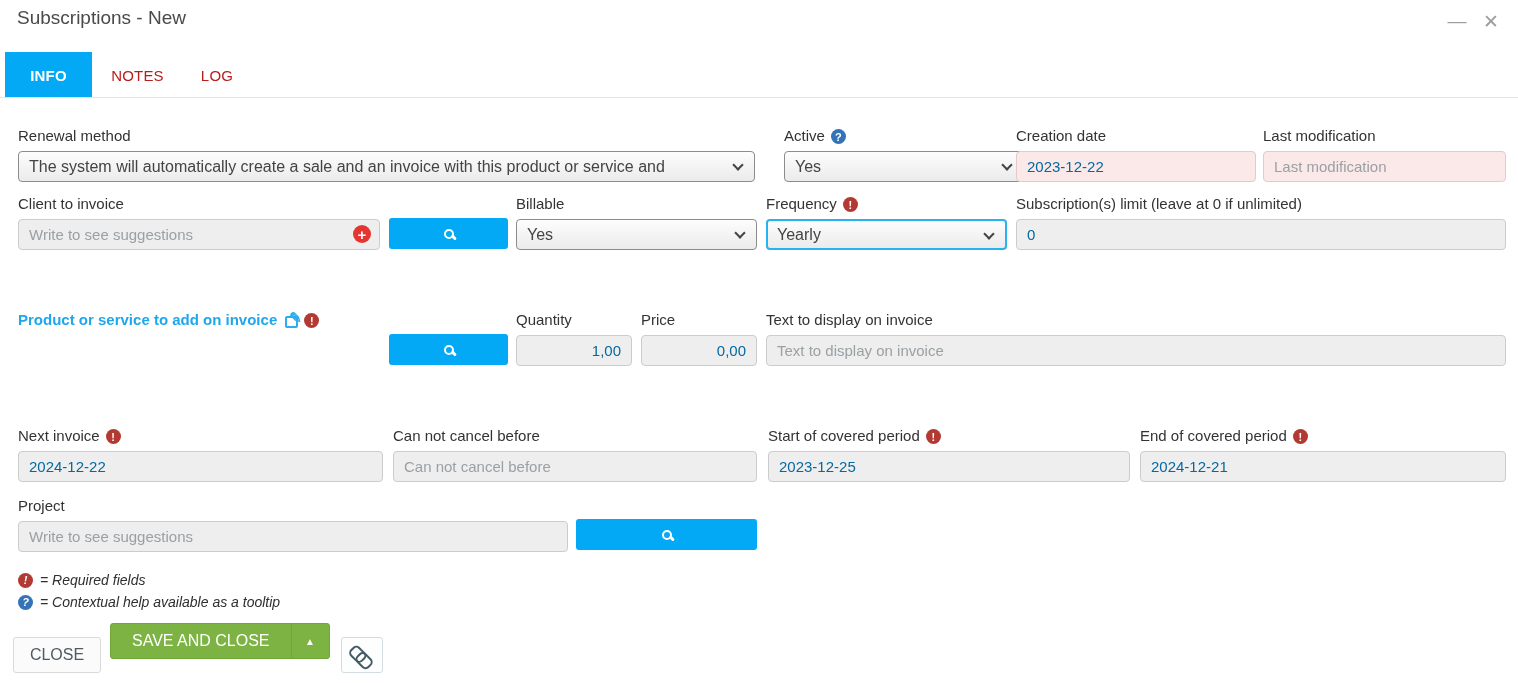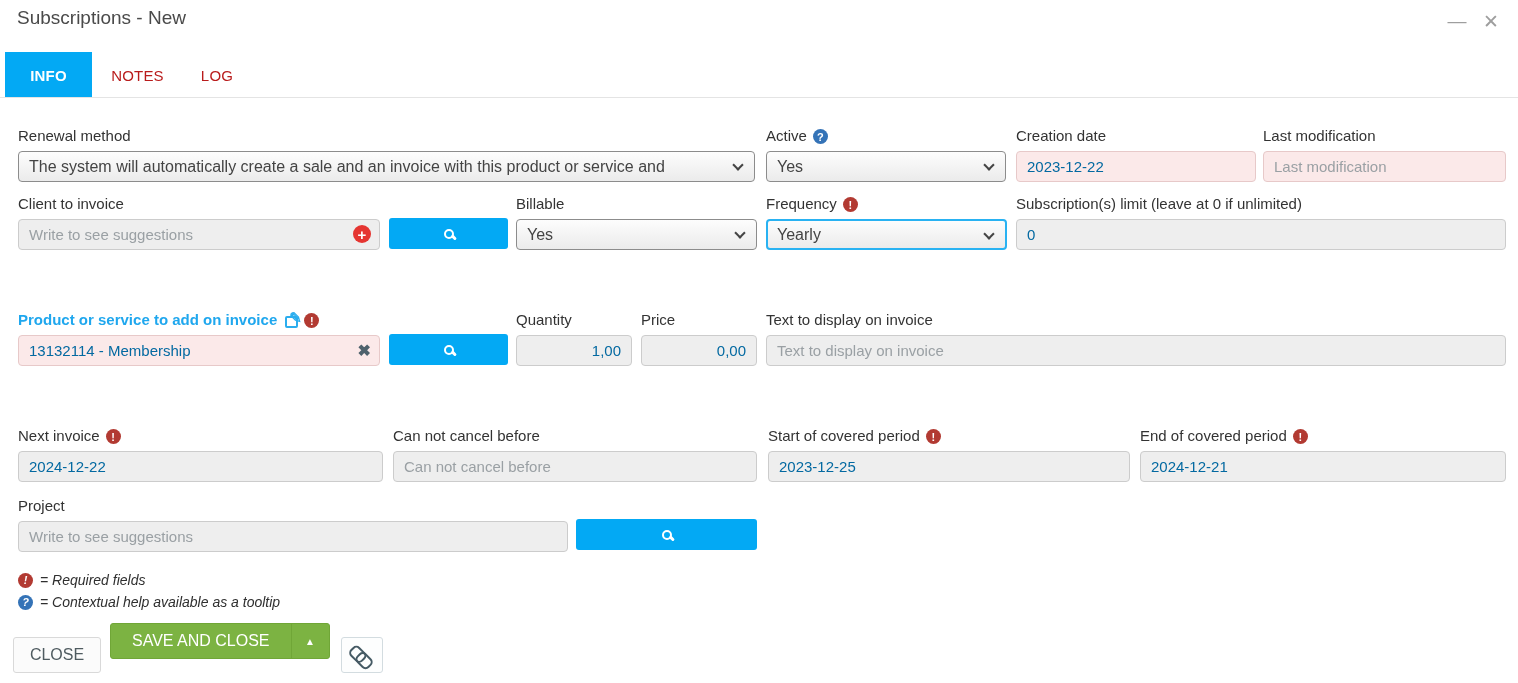--- a/index.html
+++ b/index.html
@@ -89,21 +89,21 @@
 
 <div class="abs grp" style="left:18px;top:126px;width:737px;">
   <label>
       <span>Renewal method</span>
     </label>
   <div class="sel">
     <span>The system will automatically create a sale and an invoice with this product or service and</span>
     <span class="chev"></span>
   </div>
 </div>
-<div class="abs grp" style="left:766px;top:126px;width:240px;">
+<div class="abs grp" style="left:784px;top:126px;width:240px;">
   <label>
     <span>Active</span>
     <span class="circle hlp">?</span>
   </label>
   <div class="sel">
     <span>Yes</span>
     <span class="chev"></span>
   </div>
 </div>
 <div class="abs grp" style="left:1016px;top:126px;width:240px;">
@@ -156,24 +156,20 @@
     </label>
   <input class="txt" value="0" style="">
 </div>
 
 <div class="abs grp" style="left:18px;top:310px;width:362px;">
   <label class="blue">
     <span>Product or service to add on invoice</span>
     <span class="edit-icon"></span>
     <span class="circle req">!</span>
   </label>
-  <div class="wrap">
-    <input class="txt pink" value="13132114 - Membership" style="">
-    <span class="tail clear-icon">✖</span>
-  </div>
 </div>
 <button class="abs btn-search" style="left:389px;top:334px;width:119px;">
   <span class="mag"></span>
 </button>
 <div class="abs grp" style="left:516px;top:310px;width:116px;">
   <label>
       <span>Quantity</span>
     </label>
   <input class="txt num" value="1,00" style="">
 </div>

